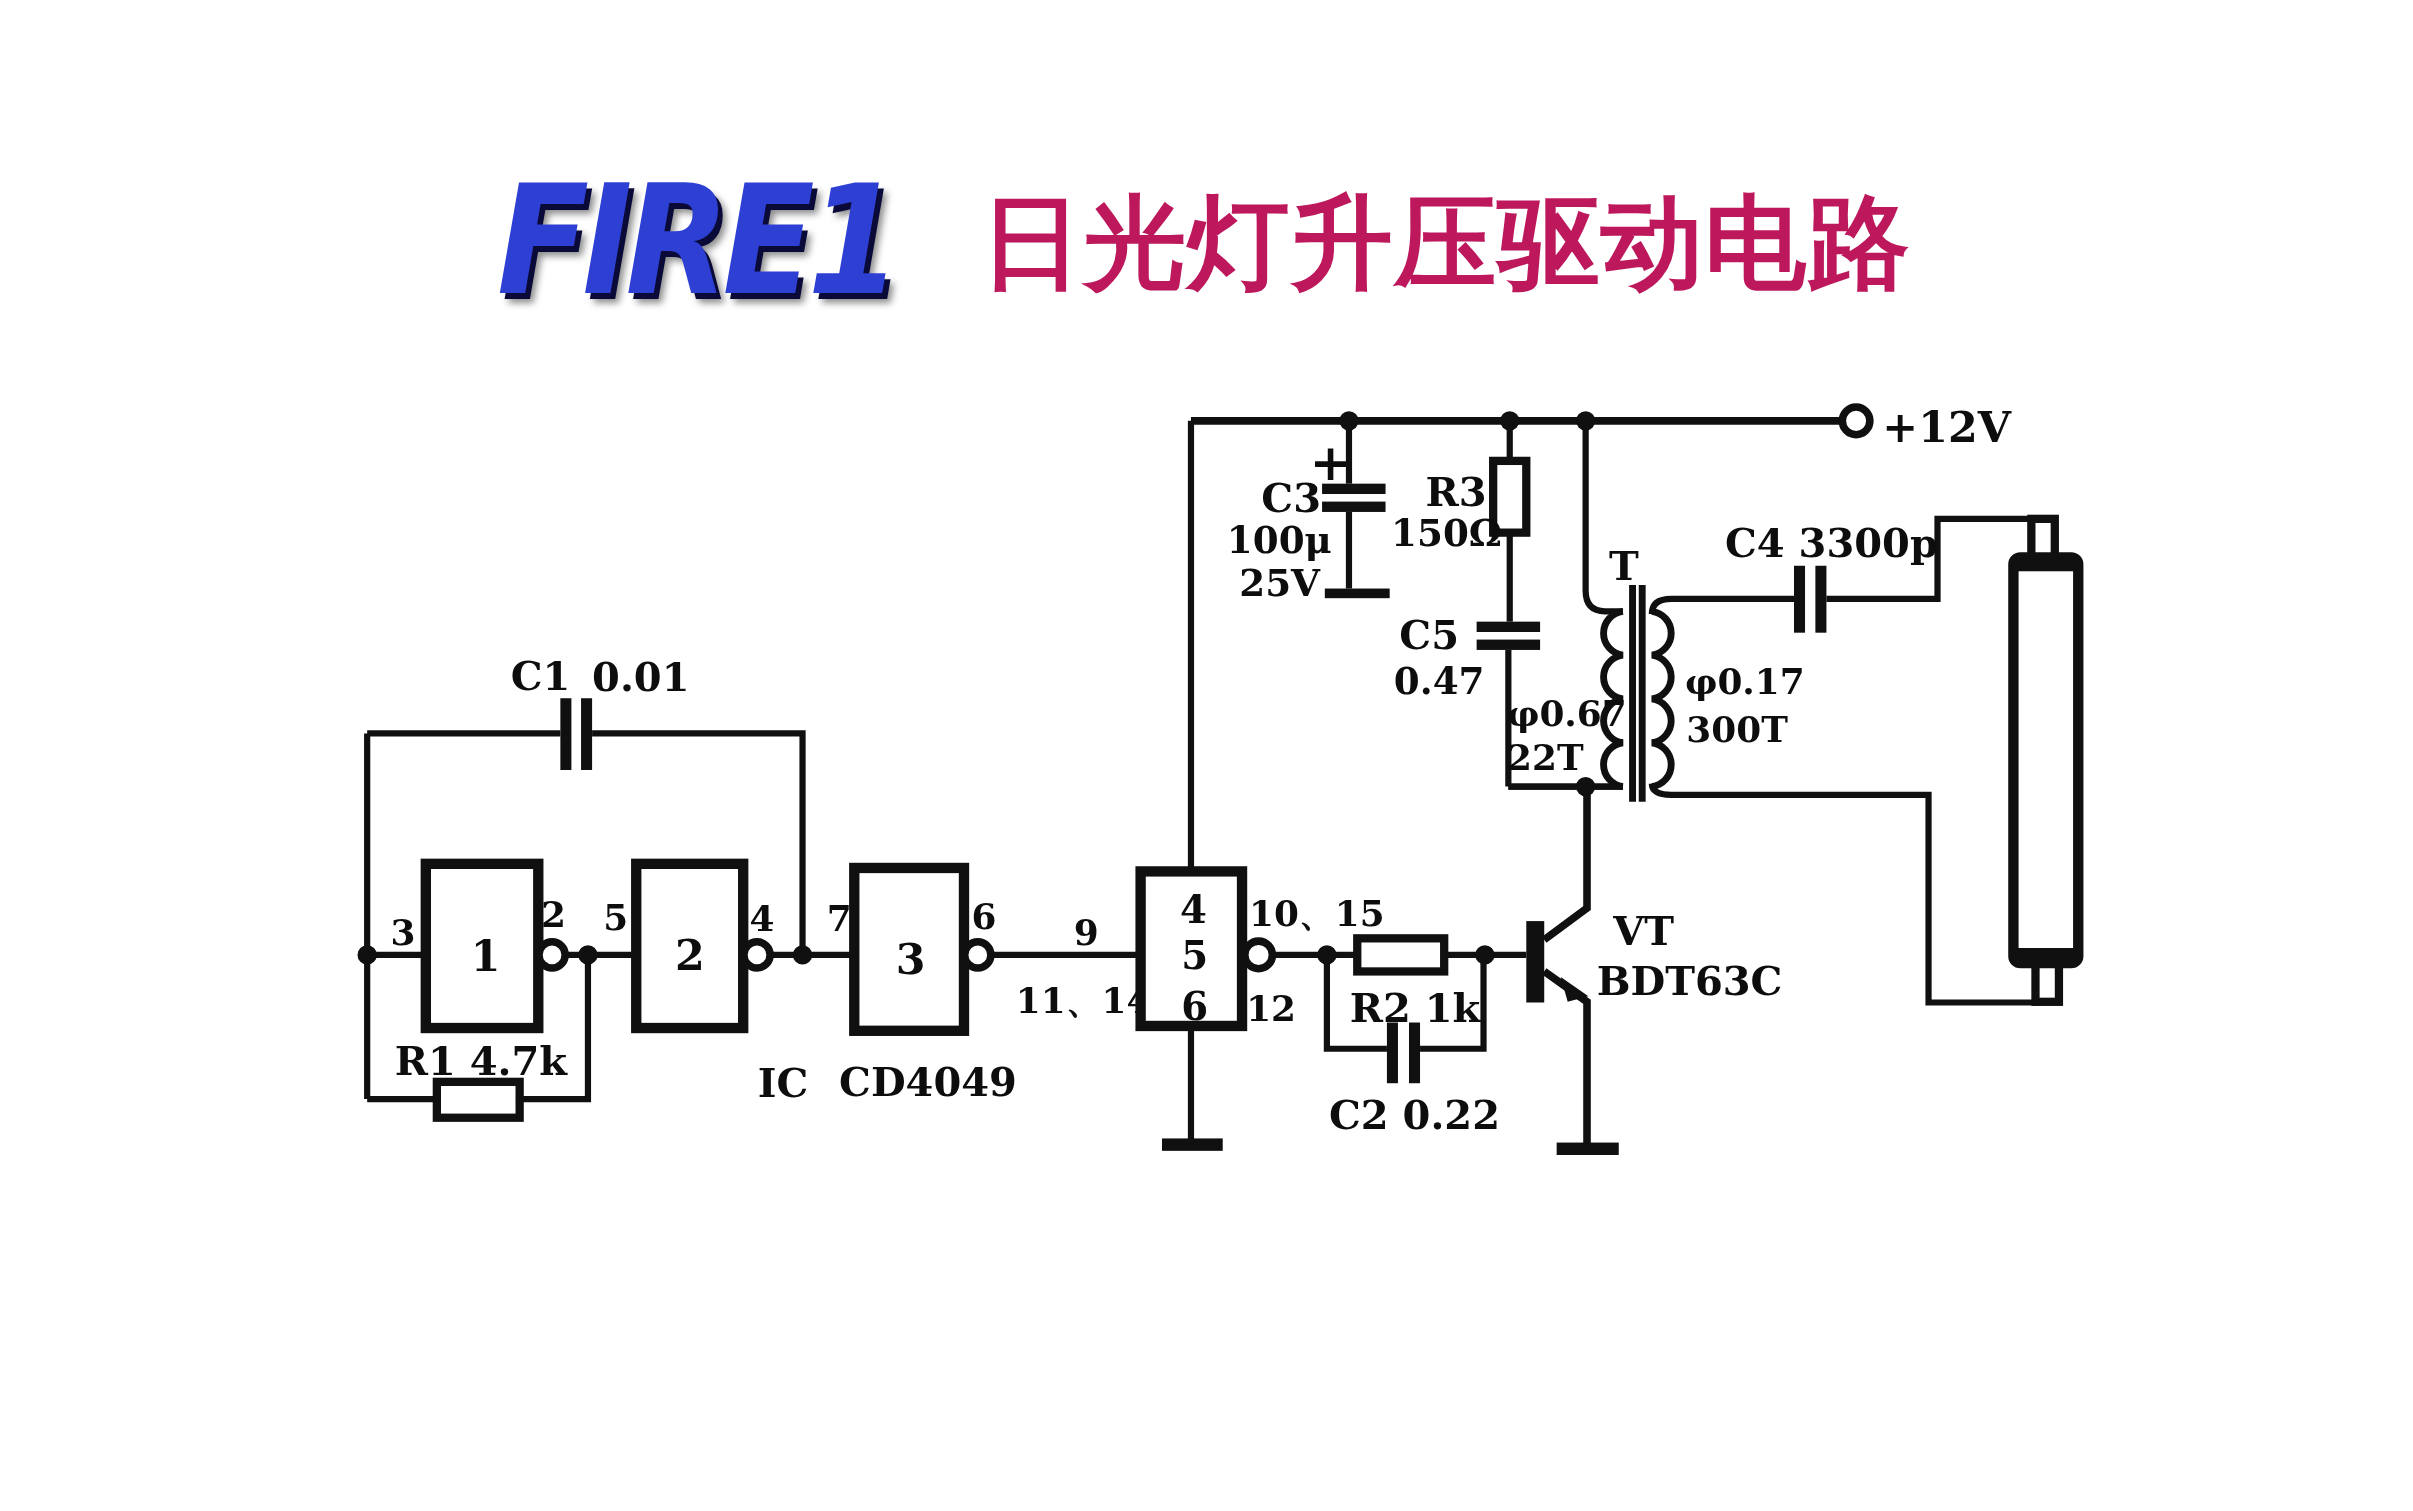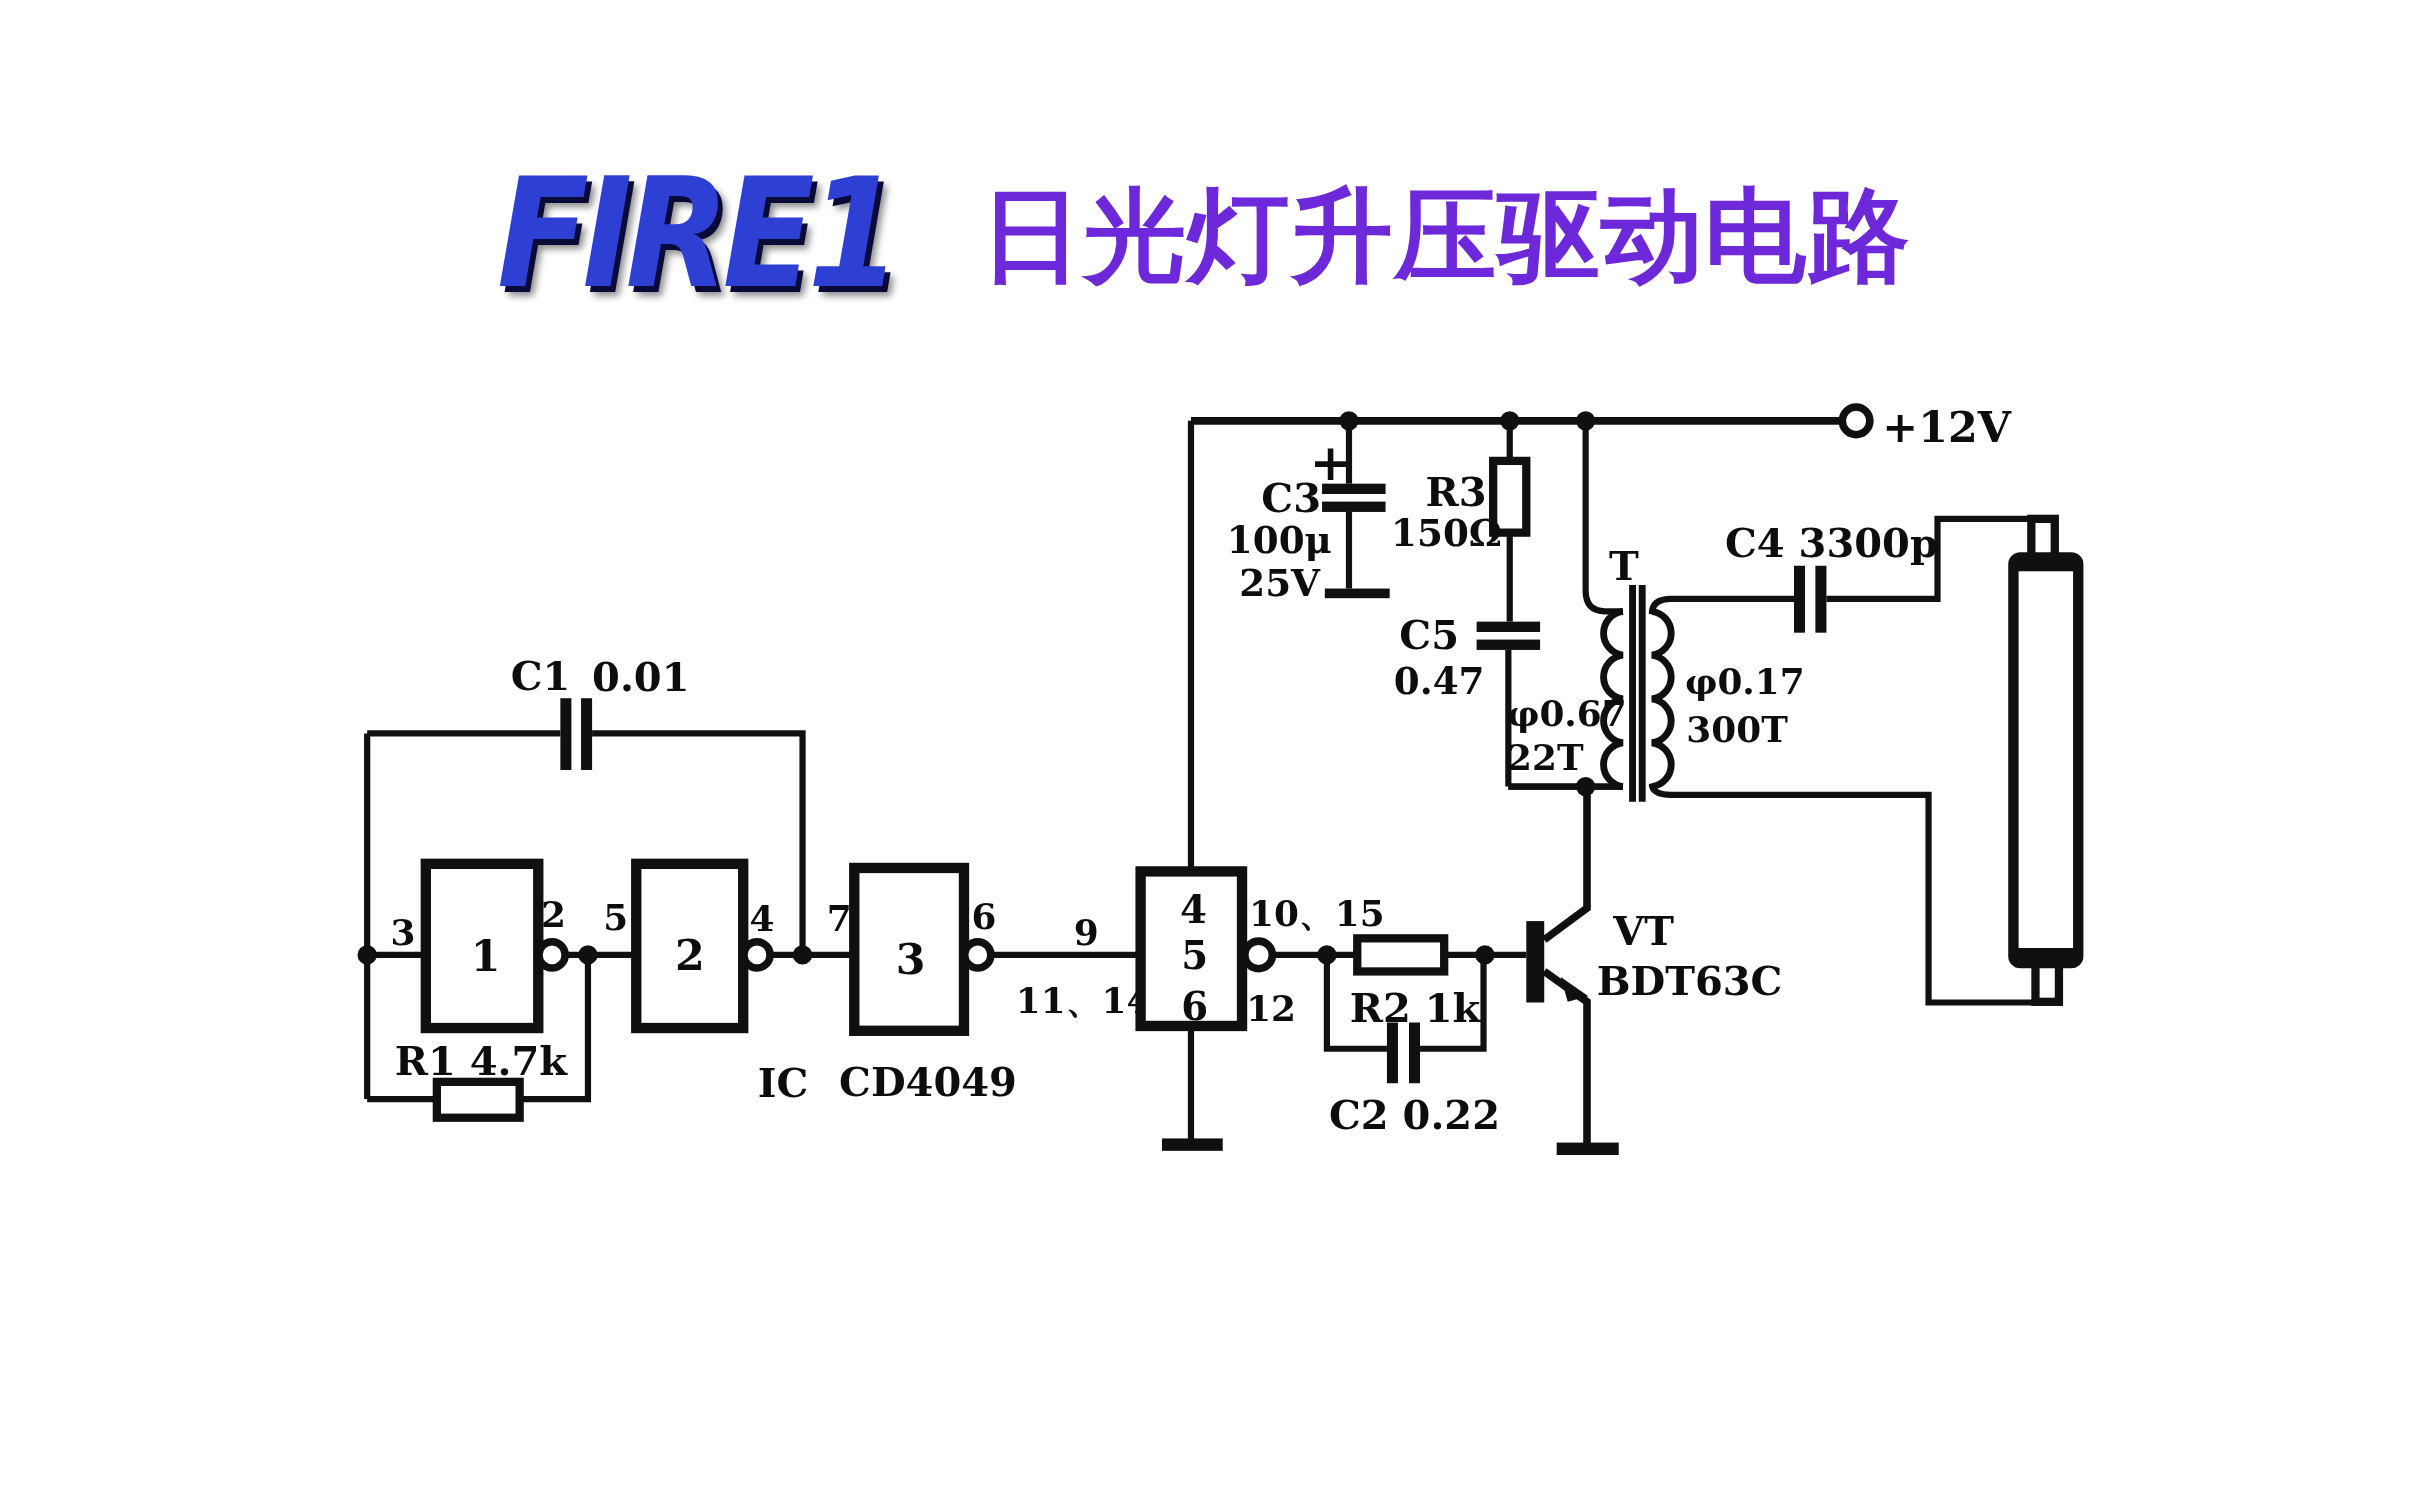--- a/index.html
+++ b/index.html
@@ -1,24 +1,24 @@
 <!DOCTYPE html>
 <html style="font-size:11px"><head>
 <meta charset="utf-8">
 <style>
   html,body{margin:0;padding:0;background:#ffffff;}
   body{width:2413px;height:1511px;position:relative;font-family:"DejaVu Serif","Liberation Serif",serif;}
   .stage{position:absolute;inset:0;}
-  .hdr{position:absolute;top:166px;left:497px;width:1449px;display:flex;align-items:flex-start;}
+  .hdr{position:absolute;top:173px;left:497px;width:1449px;display:flex;align-items:flex-start;}
   .logo{font-family:"DejaVu Sans","Liberation Sans",sans-serif;font-weight:bold;font-style:italic;
         font-size:135px;line-height:1;letter-spacing:-7px;color:#2e3fd4;
         text-shadow:4.8px 5.5px 0 #0a0a38, 8.3px 9.7px 7px rgba(0,0,0,0.45);
         transform:scaleY(1.12);}
   .cn-title{font-family:"DejaVu Sans","Liberation Sans",sans-serif;font-weight:bold;
-        font-size:102px;line-height:1;color:#6d28d9;margin-left:86px;margin-top:19.3px;letter-spacing:1.4px;}
+        font-size:102px;line-height:1;color:#be185d;margin-left:86px;margin-top:19.3px;letter-spacing:1.4px;}
   svg text{fill:#0d0d0d;font-family:"DejaVu Serif","Liberation Serif",serif;font-weight:bold;}
   .w{stroke:#101010;stroke-width:9;fill:none;}
   .w2{stroke:#101010;stroke-width:11;fill:none;}
   .box{stroke:#101010;stroke-width:15;fill:#ffffff;}
   .rbox{stroke:#101010;stroke-width:12;fill:#ffffff;}
   .bub{stroke:#101010;stroke-width:11;fill:#ffffff;}
   .bar{fill:#101010;stroke:none;}
   .dot{fill:#101010;stroke:none;}
   .coil{stroke:#101010;stroke-width:10;fill:none;}
 </style>

